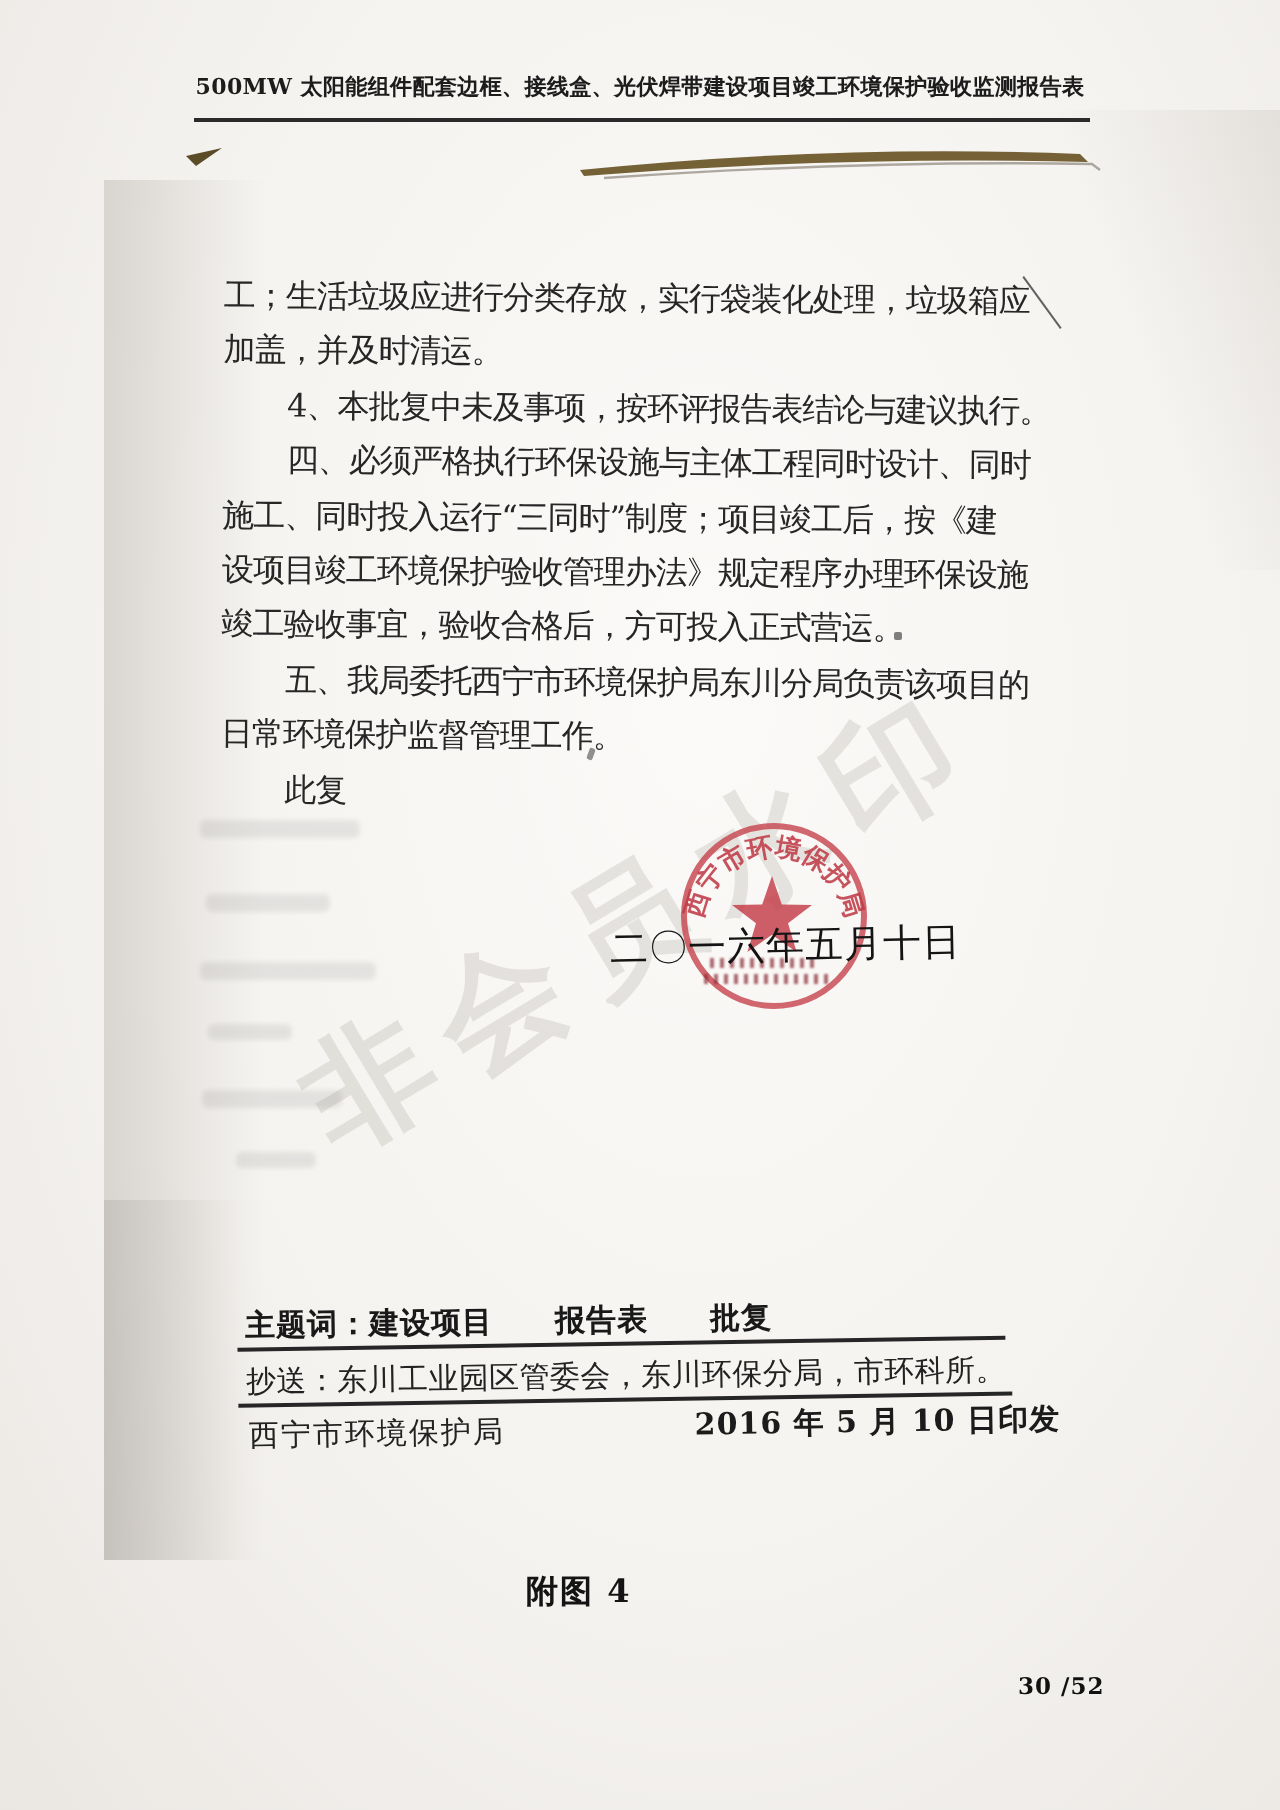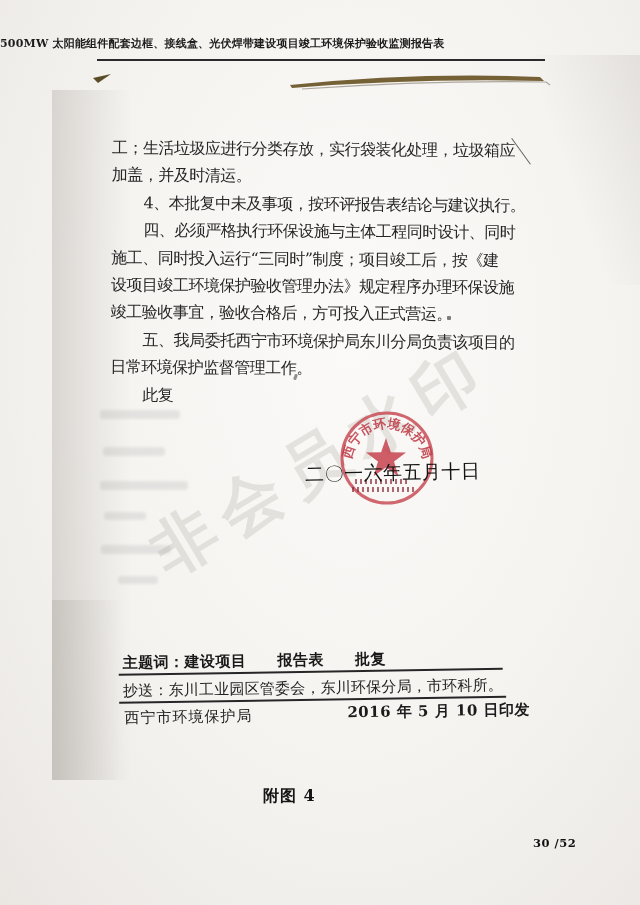--- a/index.html
+++ b/index.html
@@ -10,21 +10,21 @@
     color:#1e1e1e;
   }
   .shade{position:absolute;pointer-events:none;}
   .left-band{left:52px;top:90px;width:80px;height:690px;
     background:linear-gradient(to right, rgba(150,144,136,0.28), rgba(150,144,136,0.0));}
   .tr-shade{right:0;top:55px;width:110px;height:230px;
     background:linear-gradient(250deg, rgba(160,154,146,0.18), rgba(160,154,146,0) 60%);}
   .bl-shade{left:52px;top:600px;width:70px;height:180px;
     background:linear-gradient(to right, rgba(140,134,126,0.22), rgba(140,134,126,0));}
 
-  .hdr-title{position:absolute;left:0;right:0;top:36px;
+  .hdr-title{position:absolute;left:0;right:0;top:36px;text-align:center;
     font-size:11px;font-weight:bold;color:#1c1c1c;letter-spacing:0.2px;}
   .hdr-rule{position:absolute;left:97px;top:59px;width:448px;height:2.4px;background:#2a2a2a;}
 
   .fold-svg{position:absolute;left:88px;top:70px;}
   .stray-line{position:absolute;left:512px;top:138px;width:32px;height:0;
     border-top:1.6px solid #3c3c3c;transform:rotate(54deg);transform-origin:top left;opacity:.8;}
   .speck{position:absolute;background:#4a4a4a;border-radius:1px;}
 
   .watermark{position:absolute;left:120px;top:424px;width:400px;height:72px;
     display:flex;align-items:center;justify-content:center;
@@ -52,21 +52,21 @@
   .cc-row{position:absolute;left:123px;top:679px;font-size:15px;letter-spacing:0.2px;
     white-space:nowrap;color:#222;}
   .rule2{position:absolute;left:119px;top:699px;width:387px;height:1.7px;background:#262626;}
   .issuer{position:absolute;left:124px;top:706px;font-size:15px;letter-spacing:1px;color:#222;white-space:nowrap;}
   .print-date{position:absolute;left:347px;top:704px;font-size:15px;letter-spacing:0.5px;
     font-weight:bold;color:#1b1b1b;white-space:nowrap;}
 
   .fig-caption{position:absolute;left:263px;top:786px;font-size:16px;font-weight:bold;
     letter-spacing:1px;color:#141414;z-index:3;}
   .page-num{position:absolute;left:509px;top:836px;font-size:11.5px;font-weight:bold;
-    letter-spacing:0.5px;color:#111;z-index:3;margin-left:24px;}
+    letter-spacing:0.5px;color:#111;z-index:3;}
 </style>
 </head>
 <body>
 
 <div class="screen">
 
   <div class="shade left-band"></div>
   <div class="shade tr-shade"></div>
   <div class="shade bl-shade"></div>
 

